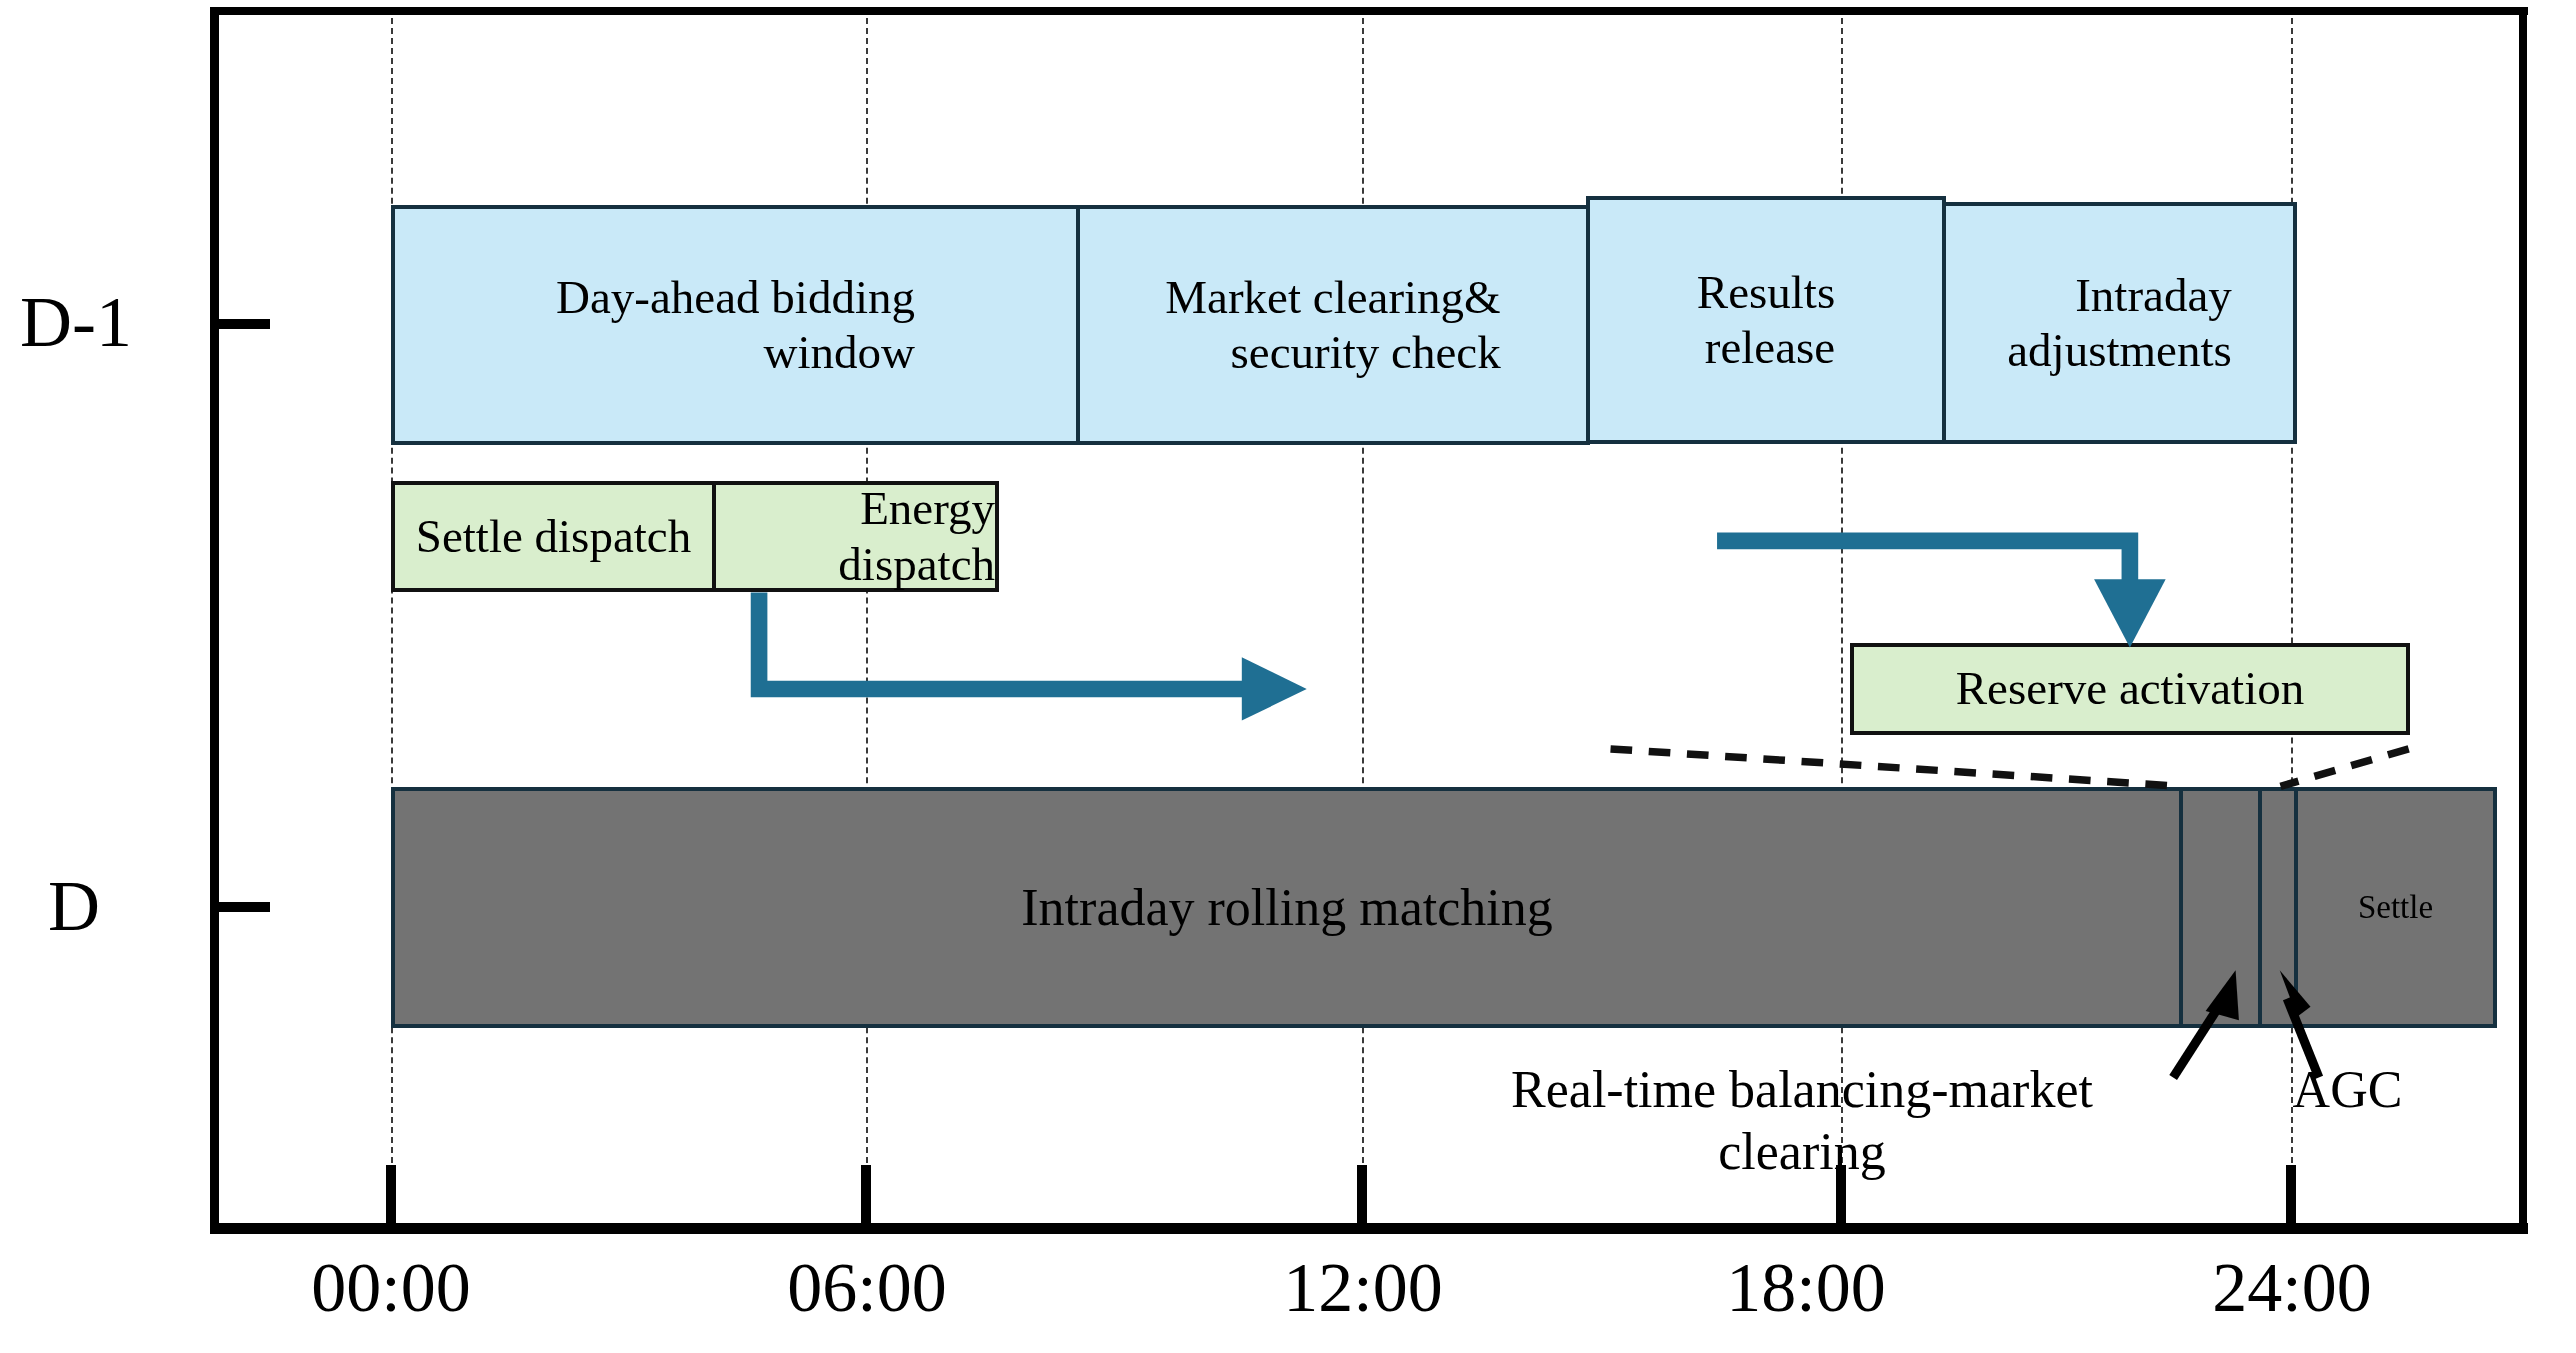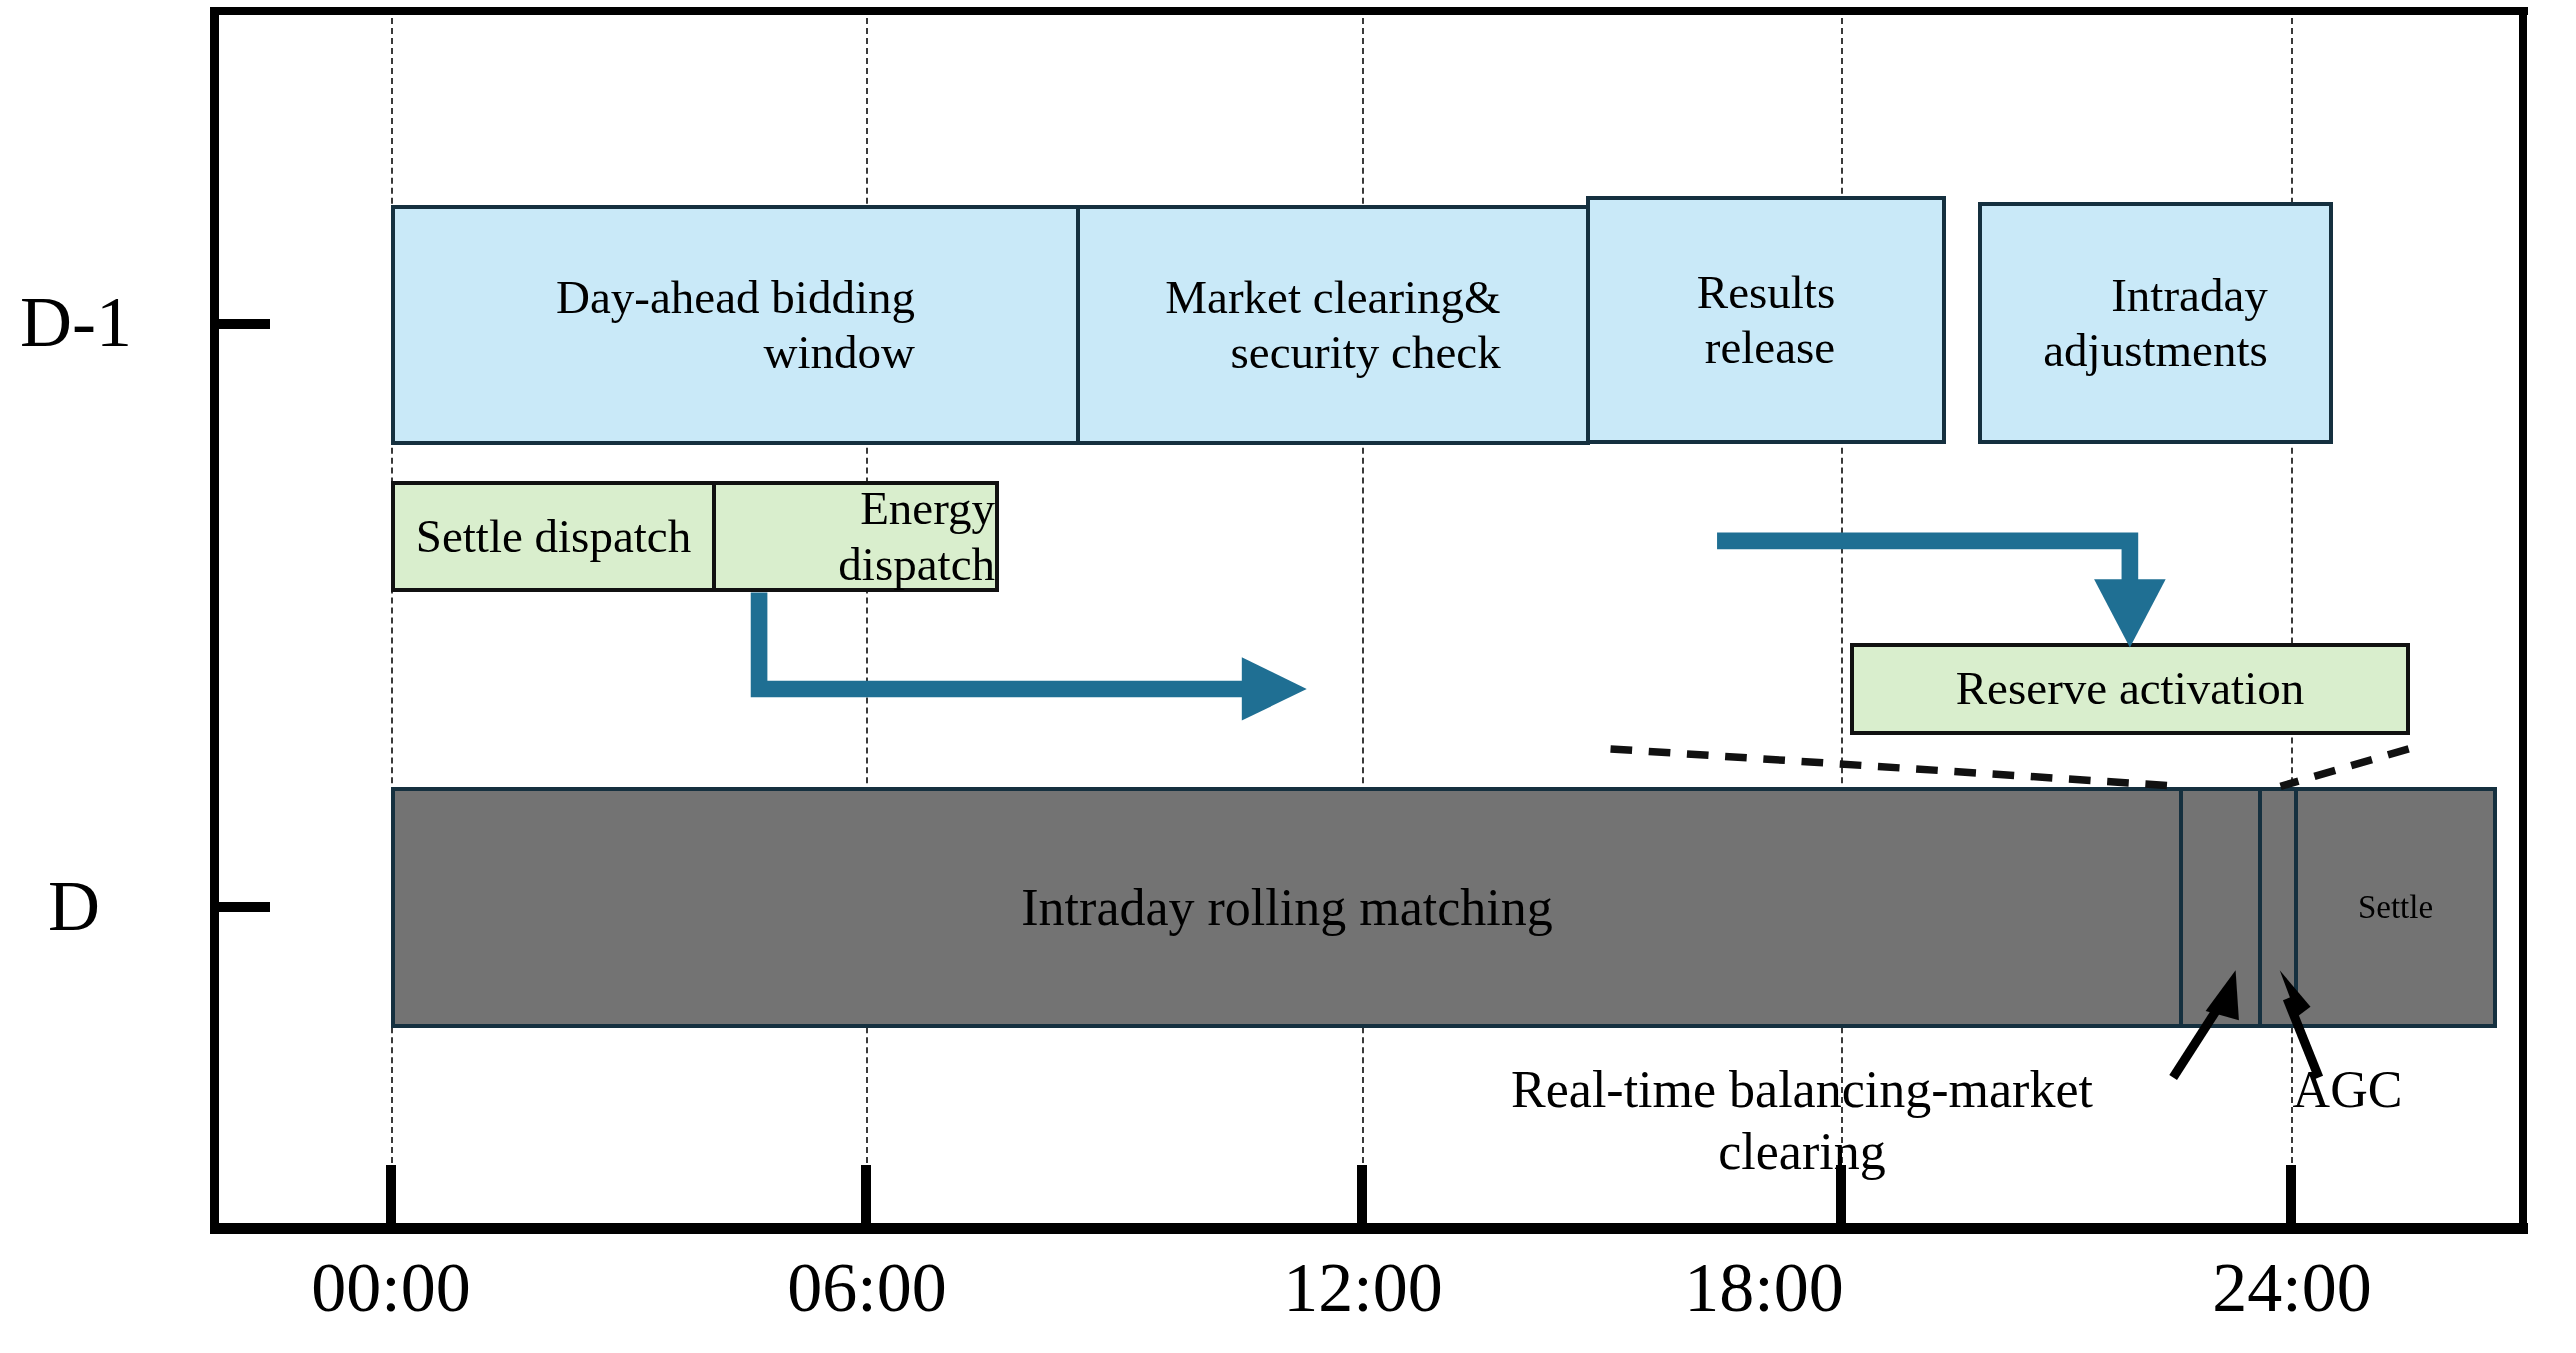--- a/index.html
+++ b/index.html
@@ -57,33 +57,33 @@
 
   <div class="tick" style="left:210px;top:319px;width:60px;height:10px;"></div>
   <div class="tick" style="left:210px;top:902px;width:60px;height:10px;"></div>
 
   <div class="ylabel" style="left:20px;top:286px;">D-1</div>
   <div class="ylabel" style="left:48px;top:870px;">D</div>
 
   <div class="xlabel" style="left:241px;top:1253px;width:300px;">00:00</div>
   <div class="xlabel" style="left:717px;top:1253px;width:300px;">06:00</div>
   <div class="xlabel" style="left:1213px;top:1253px;width:300px;">12:00</div>
-  <div class="xlabel" style="left:1614px;top:1253px;width:300px;">18:00</div>
+  <div class="xlabel" style="left:1656px;top:1253px;width:300px;">18:00</div>
   <div class="xlabel" style="left:2142px;top:1253px;width:300px;">24:00</div>
 
   <div class="bar blue" style="left: 391px; top: 205px; width: 689px; height: 240px; white-space: pre-line;">Day-ahead bidding
 window</div>
 
   <div class="bar blue" style="left: 1076px; top: 205px; width: 514px; height: 240px; white-space: pre-line;">Market clearing&amp;
 security check</div>
 
   <div class="bar blue" style="left: 1586px; top: 196px; width: 360px; height: 248px; white-space: pre-line;">Results
 release</div>
 
-  <div class="bar blue" style="left: 1942px; top: 202px; width: 355px; height: 242px; white-space: pre-line; margin-left: 36px;">Intraday
+  <div class="bar blue" style="left: 1942px; top: 202px; width: 355px; height: 242px; white-space: pre-line;">Intraday
 adjustments</div>
 
   <div class="bar green" style="left:391px;top:481px;width:325px;height:111px;">Settle dispatch</div>
 
   <div class="bar green" style="left:712px;top:481px;width:287px;height:111px;">Energy dispatch</div>
 
 
   <div class="bar green" style="left:1850px;top:643px;width:560px;height:92px;">Reserve activation</div>
 
   <div class="bar pink pink-main" style="left:391px;top:787px;width:1792px;height:241px;">Intraday rolling matching</div>

